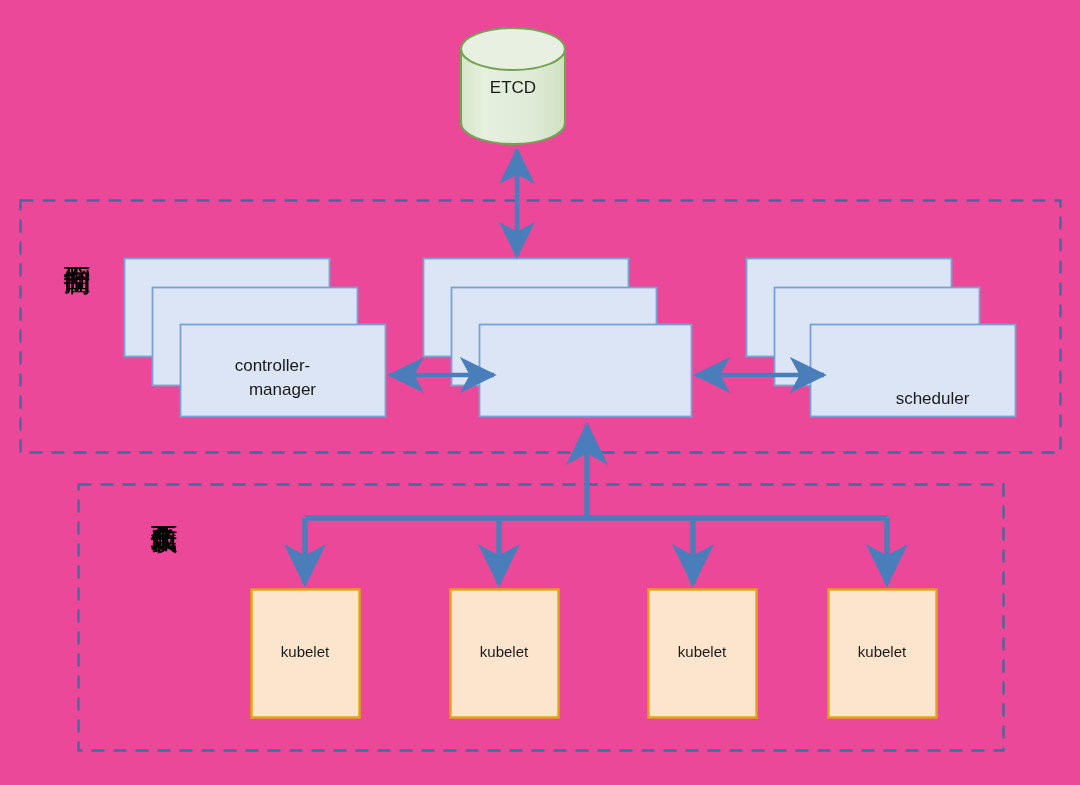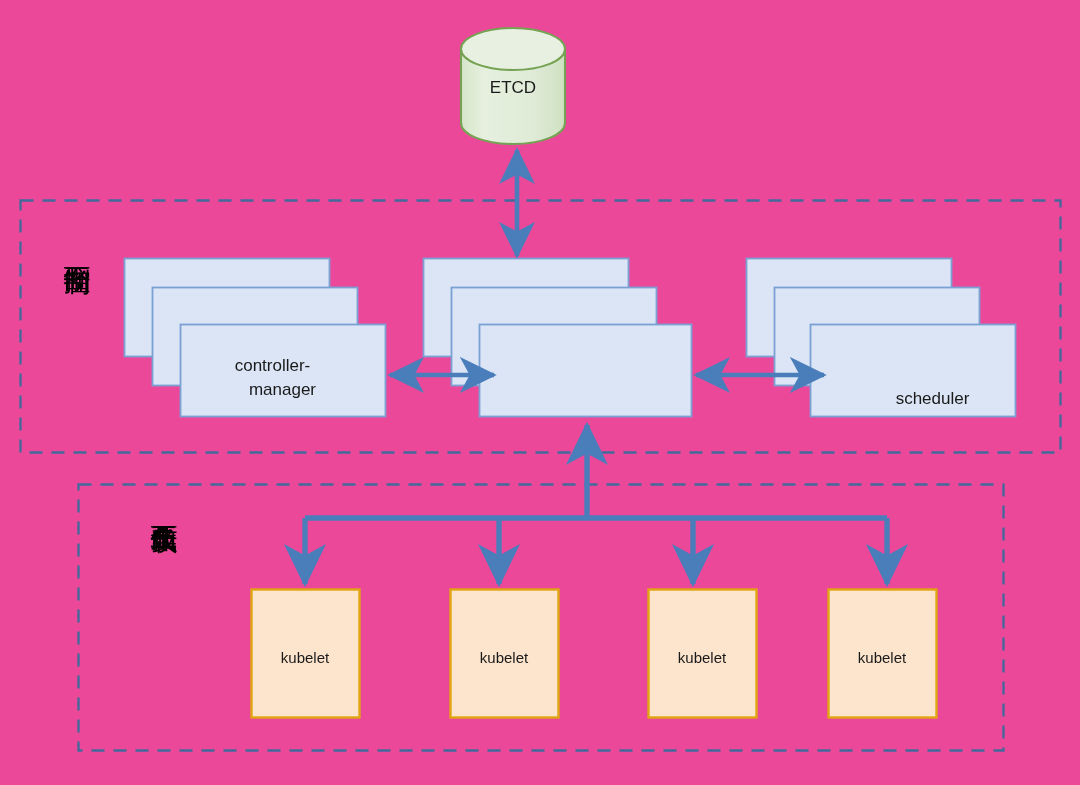--- a/index.html
+++ b/index.html
@@ -33,21 +33,20 @@
     text-align: center;
     color: #1a1a1a;
     line-height: 1.32;
     pointer-events: none;
   }
   .label-blue {
     font-size: 17px;
   }
   .label-orange {
     font-size: 15px;
-    margin-top: 6px;
   }
   .label-etcd {
     font-size: 17px;
   }
   .zone-title {
     position: absolute;
     font-size: 27px;
     font-weight: 400;
     color: #000000;
     line-height: 1.0;

